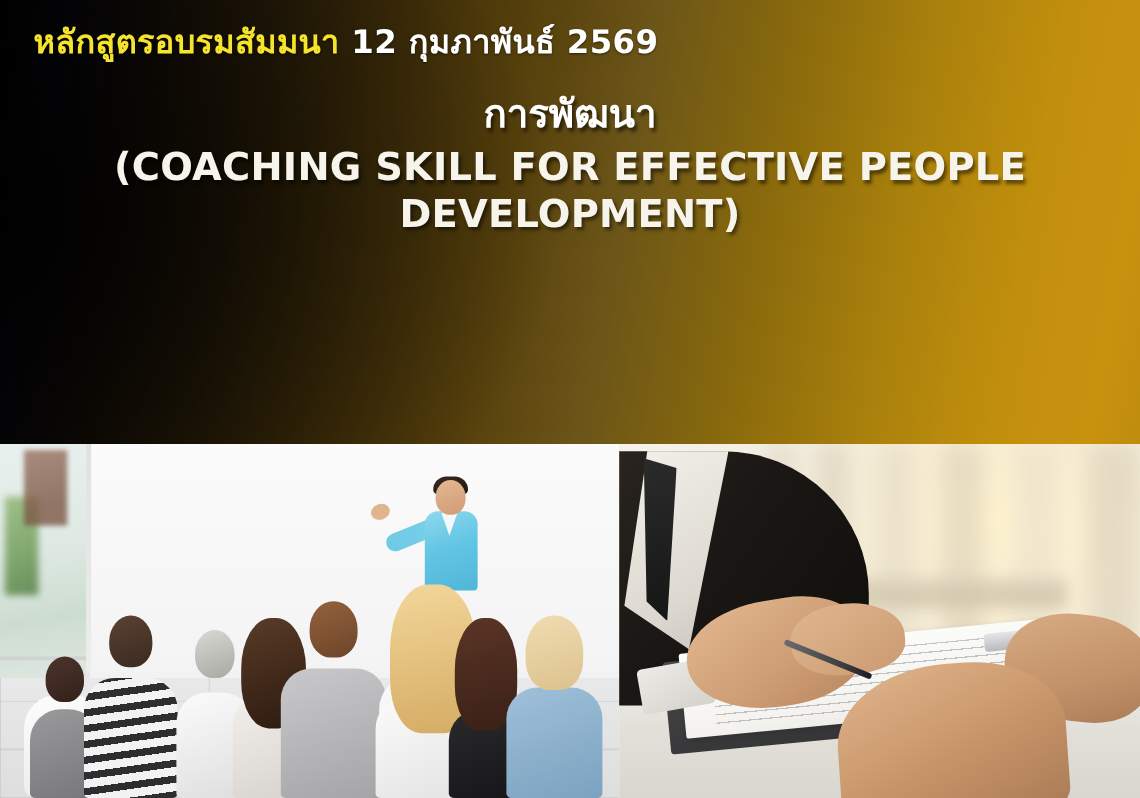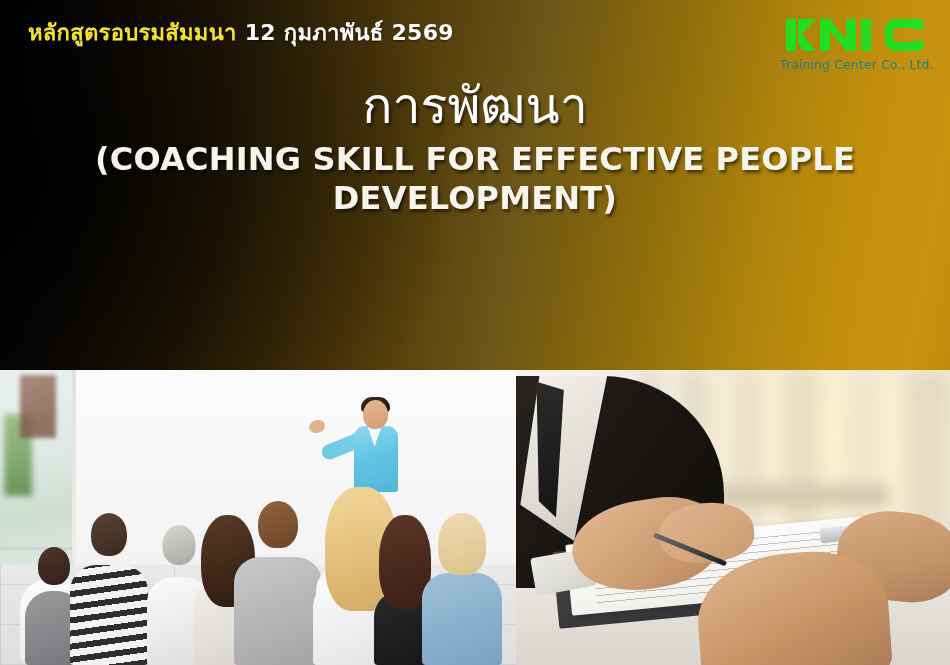--- a/index.html
+++ b/index.html
@@ -50,21 +50,21 @@
     inset: 0;
     background: radial-gradient(ellipse 70% 140% at 0% 50%, rgba(0,0,0,0.85) 0%, rgba(0,0,0,0.35) 40%, rgba(0,0,0,0) 70%);
     pointer-events: none;
   }
 
   
   .topline {
     position: absolute;
     left: 28px;
     top: 20px;
-    font-size: 22px;
+    font-size: 27px;
     font-weight: bold;
     letter-spacing: 0.3px;
     white-space: nowrap;
     line-height: 1.15;
   }
   .topline .course-label {
     color: #f5e42b;
     text-shadow: 0 1px 2px rgba(0,0,0,0.6);
   }
   .topline .course-date {
@@ -99,22 +99,22 @@
 
   
   .title-block {
     position: absolute;
     left: 0;
     top: 78px;
     width: 950px;
     text-align: center;
   }
   .title-th-1 {
-    font-size: 50px;
-    font-weight: normal;
+    font-size: 32px;
+    font-weight: bold;
     color: #ffffff;
     line-height: 1.12;
     text-shadow: 2px 3px 3px rgba(0,0,0,0.55);
     margin: 0;
     white-space: nowrap;
   }
   .title-th-2 {
     font-size: 59px;
     font-weight: bold;
     color: #72dde2;
@@ -363,34 +363,20 @@
 <div class="banner">
 
   <div class="header">
     <div class="header-shade"></div>
 
     <div class="topline">
       <span class="course-label">หลักสูตรอบรมสัมมนา</span>
       <span class="course-date">12 กุมภาพันธ์ 2569</span>
     </div>
 
-    <div class="logo">
-      <span class="logo-mark">
-        <svg width="140" height="38" viewBox="0 0 140 38" aria-hidden="true">
-          <g fill="#22dd22">
-            <rect x="0" y="3" width="10" height="32"></rect>
-            <polygon points="12,3 30,3 16,18 30,35 18,35 12,27"></polygon>
-            <polygon points="34,3 44,3 60,24 60,3 70,3 70,35 60,35 44,15 44,35 34,35"></polygon>
-            <rect x="75" y="3" width="10" height="32"></rect>
-            <path d="M138 13 V9 a6 6 0 0 0 -6 -6 h-22 a11 11 0 0 0 -11 11 v10 a11 11 0 0 0 11 11 h22 a6 6 0 0 0 6 -6 v-4 h-12 v1 h-15 a4 4 0 0 1 -4 -4 v-6 a4 4 0 0 1 4 -4 h15 v1 z"></path>
-          </g>
-        </svg>
-      </span>
-      <span class="logo-sub">Training Center Co., Ltd.</span>
-    </div>
 
     <div class="title-block">
       <div class="title-th-1">การพัฒนา</div>
       <div class="title-en">(COACHING SKILL FOR EFFECTIVE PEOPLE DEVELOPMENT)</div>
     </div>
   </div>
 
   <div class="photos">
 
     <div class="photo photo-left">

